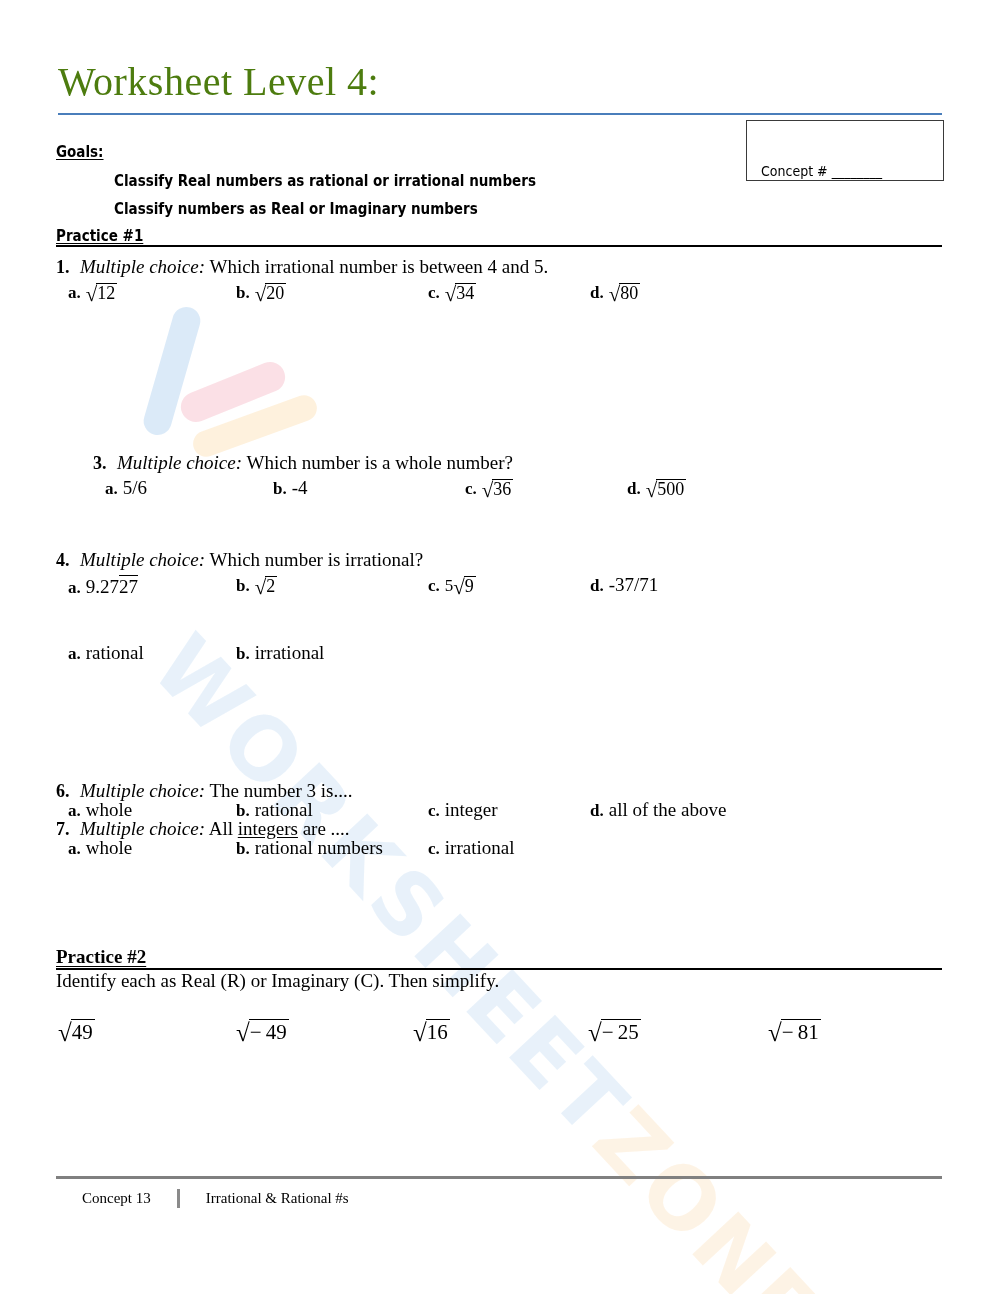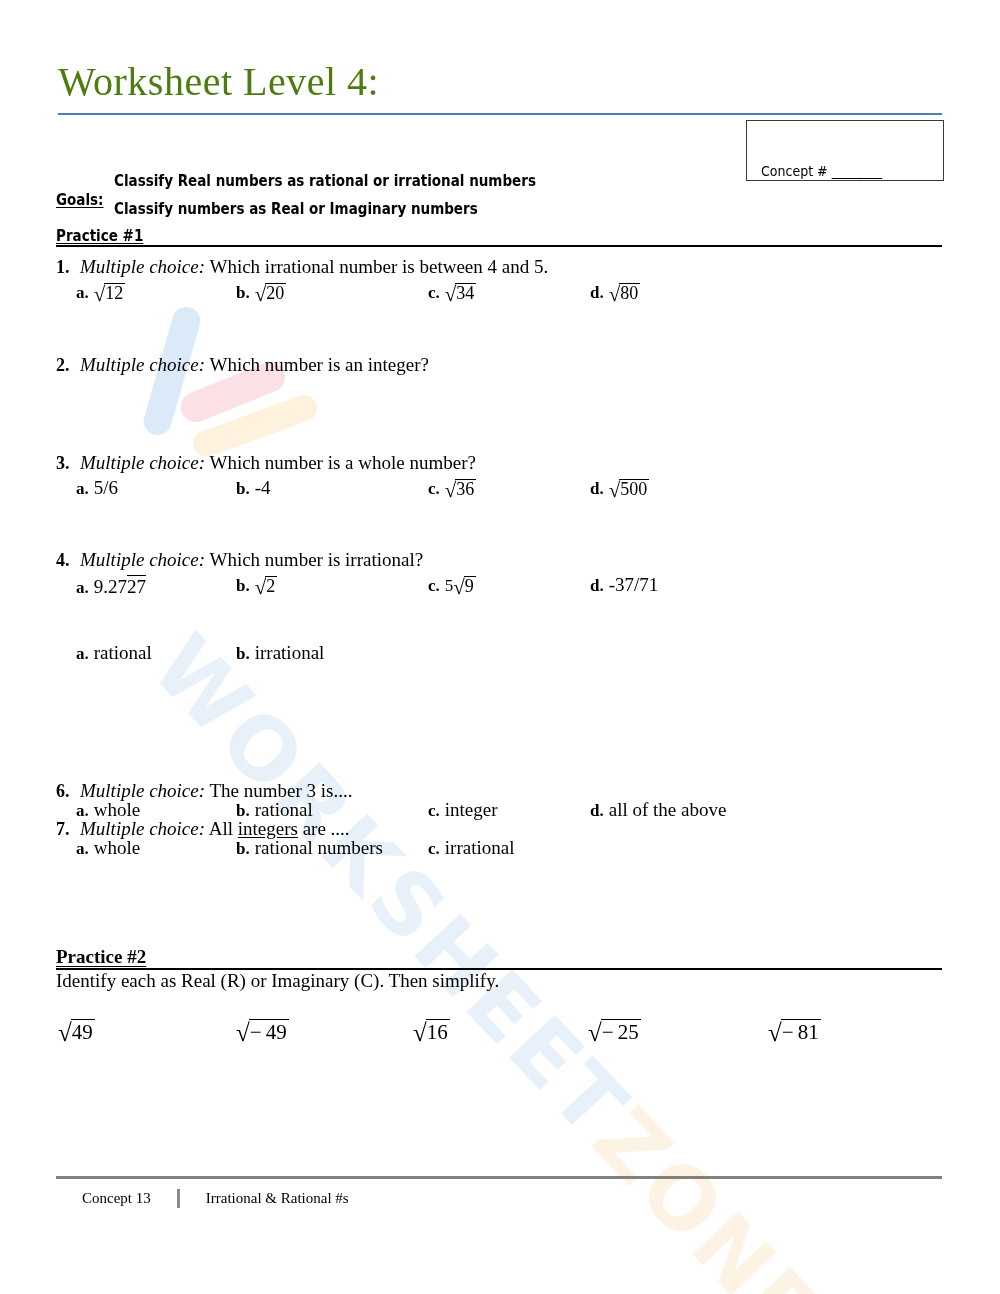--- a/index.html
+++ b/index.html
@@ -103,21 +103,20 @@
   
   .goals-label {
     position: absolute;
     left: 56px;
     top: 143px;
     font-family: "DejaVu Sans Condensed", "Liberation Sans", sans-serif;
     font-weight: 700;
     font-size: 15px;
     text-decoration: underline;
     text-underline-offset: 2px;
-    margin-top: 48px;
   }
   .goal-line {
     position: absolute;
     left: 114px;
     font-family: "DejaVu Sans Condensed", "Liberation Sans", sans-serif;
     font-weight: 700;
     font-size: 15px;
     white-space: nowrap;
   }
   .goal-0 { top: 172px; }
@@ -224,21 +223,21 @@
   .coef { font-size: 17px; }
 
   .overbar {
     display: inline-block;
     border-top: 1.4px solid #000;
     line-height: 1;
     padding-top: 1px;
   }
 
   
-  .c0 { left: 20px; }
+  .c0 { left: 12px; }
   .c1 { left: 180px; }
   .c2 { left: 372px; }
   .c3 { left: 534px; }
 
   
   .p2-label {
     position: absolute;
     left: 56px;
     top: 946px;
     font-family: "Liberation Serif", serif;
@@ -341,23 +340,22 @@
         <div class="q" style="top: 256px;">
           <div class="q-stem"><span class="q-num">1.</span><span class="mc">Multiple choice:</span> <span>Which irrational number is between 4 and 5.</span></div>
           <div class="q-choices" style="margin-top: 4px;">
             <div class="choice c0"><span class="lt">a.</span><span class="rad"><span class="sign">√</span><span class="body">12</span></span></div>
             <div class="choice c1"><span class="lt">b.</span><span class="rad"><span class="sign">√</span><span class="body">20</span></span></div>
             <div class="choice c2"><span class="lt">c.</span><span class="rad"><span class="sign">√</span><span class="body">34</span></span></div>
             <div class="choice c3"><span class="lt">d.</span><span class="rad"><span class="sign">√</span><span class="body">80</span></span></div>
           </div>
         </div>
         <div class="q" style="top: 354px;">
-          <div class="q-stem"><span class="q-num">2.</span><span class="mc">Multiple choice:</span> <span>Which number is an integer?</span></div>
-        </div>
-        <div class="q" style="top: 452px;">
+        </div>
+        <div class="q" style="top: 452px; margin-left: 37px;">
           <div class="q-stem"><span class="q-num">3.</span><span class="mc">Multiple choice:</span> <span>Which number is a whole number?</span></div>
           <div class="q-choices" style="margin-top: 4px;">
             <div class="choice c0"><span class="lt">a.</span><span>5/6</span></div>
             <div class="choice c1"><span class="lt">b.</span><span>-4</span></div>
             <div class="choice c2"><span class="lt">c.</span><span class="rad"><span class="sign">√</span><span class="body">36</span></span></div>
             <div class="choice c3"><span class="lt">d.</span><span class="rad"><span class="sign">√</span><span class="body">500</span></span></div>
           </div>
         </div>
         <div class="q" style="top: 549px;">
           <div class="q-stem"><span class="q-num">4.</span><span class="mc">Multiple choice:</span> <span>Which number is irrational?</span></div>

